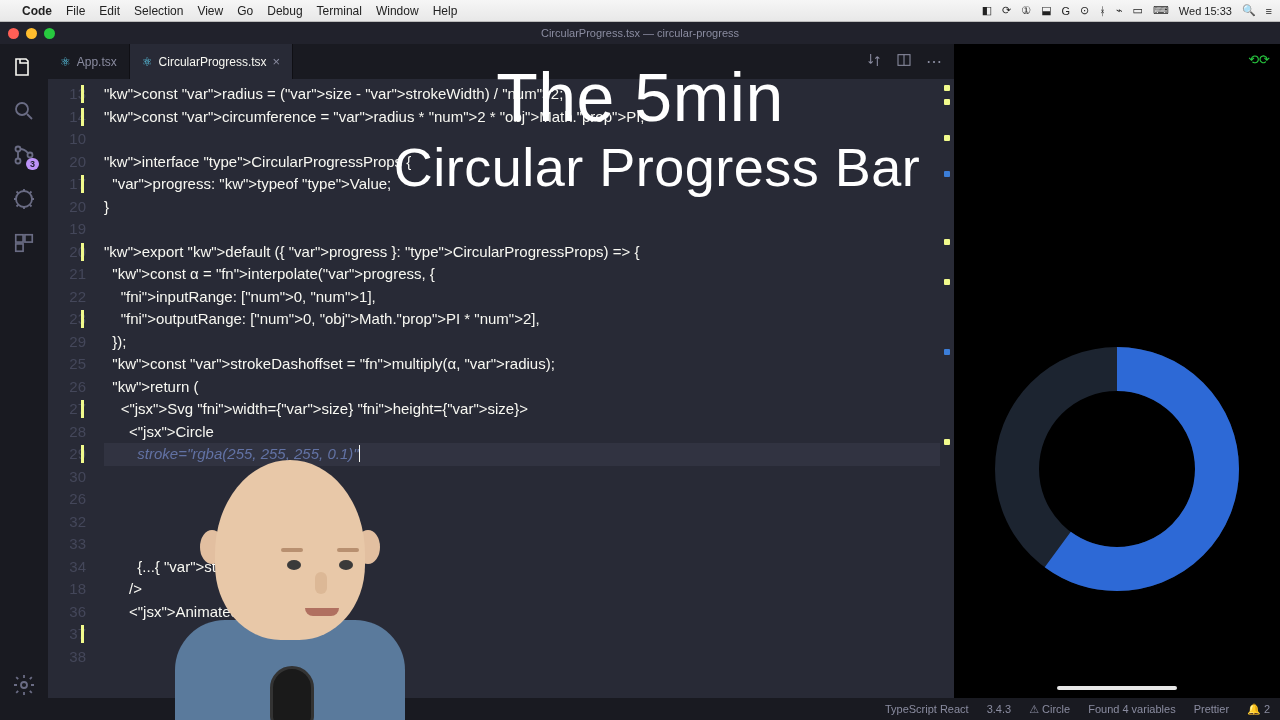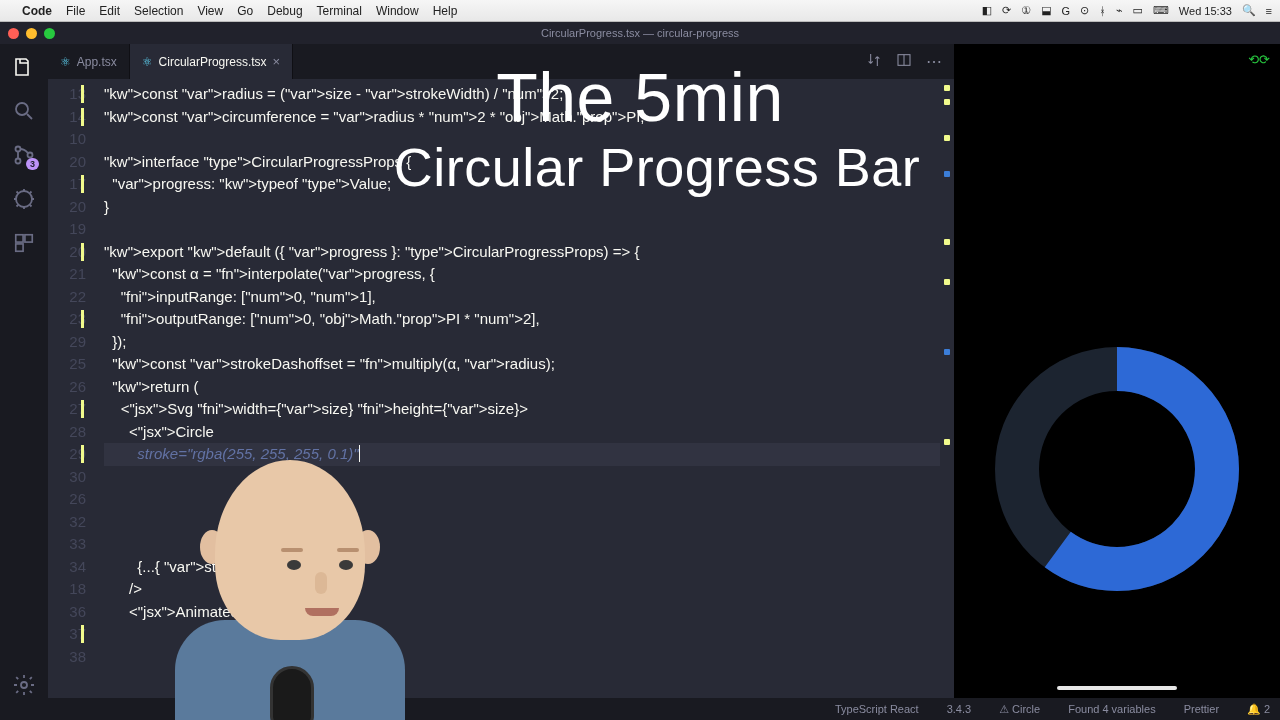--- a/index.html
+++ b/index.html
@@ -54,21 +54,21 @@
 .muted{color:#6272a4; font-style:italic;}
 
 
 .preview { width:326px; background:#000; position:relative; }
 .preview .ring { position:absolute; left:50%; top:290px; transform:translateX(-50%);}
 .preview .home-ind { position:absolute; bottom:8px; left:50%; transform:translateX(-50%); width:120px; height:4px; background:#e8e8e8; border-radius:3px;}
 .preview .reload { position:absolute; top:8px; right:10px; color:#27c93f; font-size:13px;}
 
 
 .status-bar { height:22px; background:#191a21; color:#8a8ca0; display:flex; align-items:center; font-size:11px; padding:0 10px;}
-.status-bar .sright { margin-left:auto; display:flex; gap:28px; align-items:center;}
+.status-bar .sright { margin-left:auto; display:flex; gap:18px; align-items:center;}
 .status-bar .warn::before { content:"⚠ "; }
 
 
 .overlay-title { position:absolute; left:50%; top:58px; transform:translateX(-50%); color:#fff; text-align:center; font-weight:300; letter-spacing:0.5px; line-height:1.15; pointer-events:none; width:100%;}
 .overlay-title .l1 { font-size:68px; }
 .overlay-title .l2 { font-size:54px;padding-left:34px; }
 
 
 .avatar { position:absolute; left:180px; bottom:-10px; width:220px; height:300px; pointer-events:none;}
 .head { width:150px; height:180px; background:#e8c8a8; border-radius:80px 80px 70px 70px / 100px 100px 80px 80px; position:absolute; left:35px; top:30px;}

